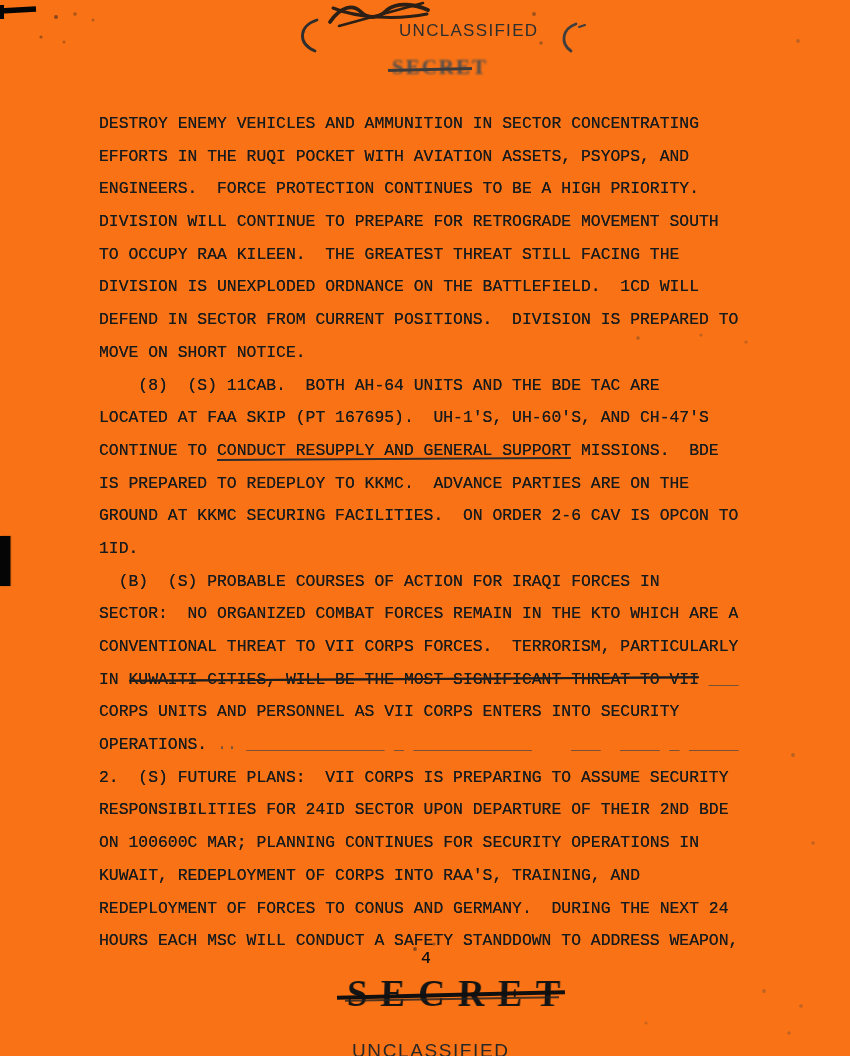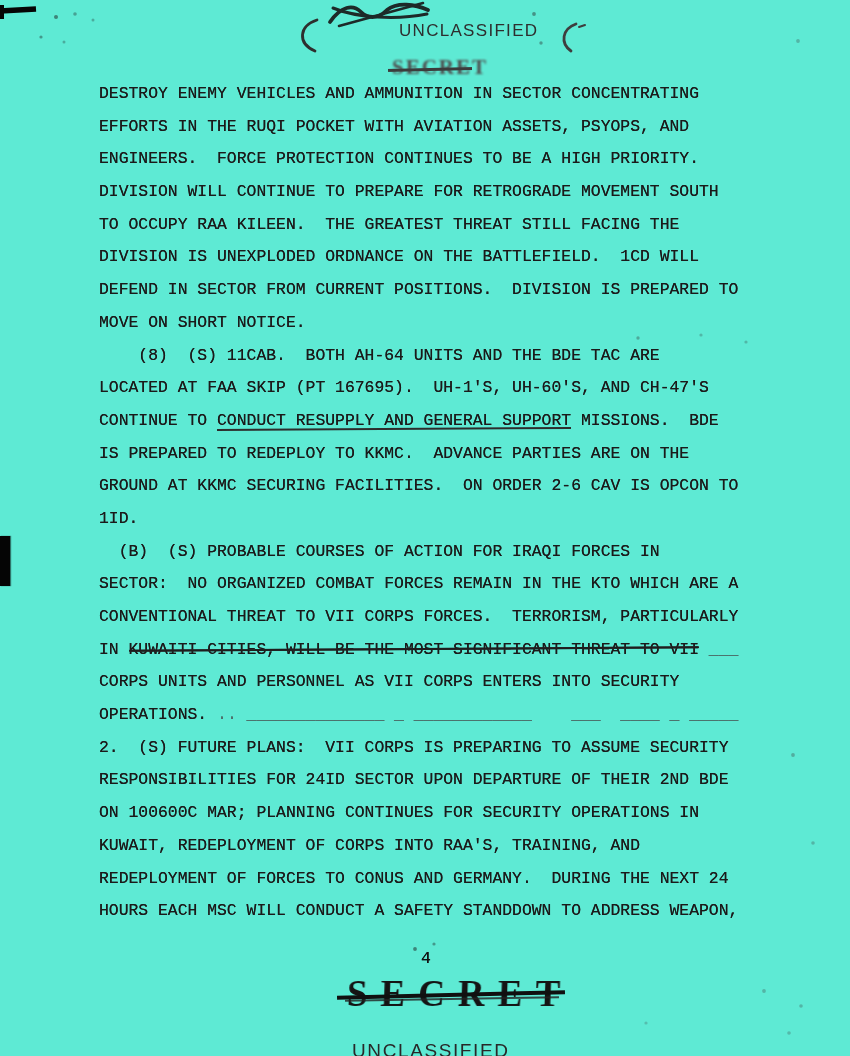--- a/index.html
+++ b/index.html
@@ -1,26 +1,26 @@
 <!DOCTYPE html>
 <html><head>
 <meta charset="utf-8">
 <style>
   * { margin:0; padding:0; box-sizing:border-box; }
   html,body { width:850px; height:1056px; }
   body { font-family:"Liberation Sans", sans-serif; background:#efefec; }
 
   .page {
     position:relative; width:850px; height:1056px;
-    background:#5eead4; overflow:hidden;
+    background:#f97316; overflow:hidden;
   }
 
   
   .doc-body {
-    position:absolute; left:99px; top:78px; width:710px;
+    position:absolute; left:99px; top:108px; width:710px;
     font-family:"Liberation Mono", monospace;
     font-size:16.4px; line-height:32.7px; color:#1a1a1a;
     white-space:pre;
     text-shadow:0 0 .45px #2a2a2a;
   }
   .line { position:relative; height:32.7px; }
   .strike {
     position:absolute; top:14.5px; height:2.3px;
     background:#1d1d1d; transform:rotate(-0.35deg);
     border-radius:1px; box-shadow:0 0 .6px #333;

